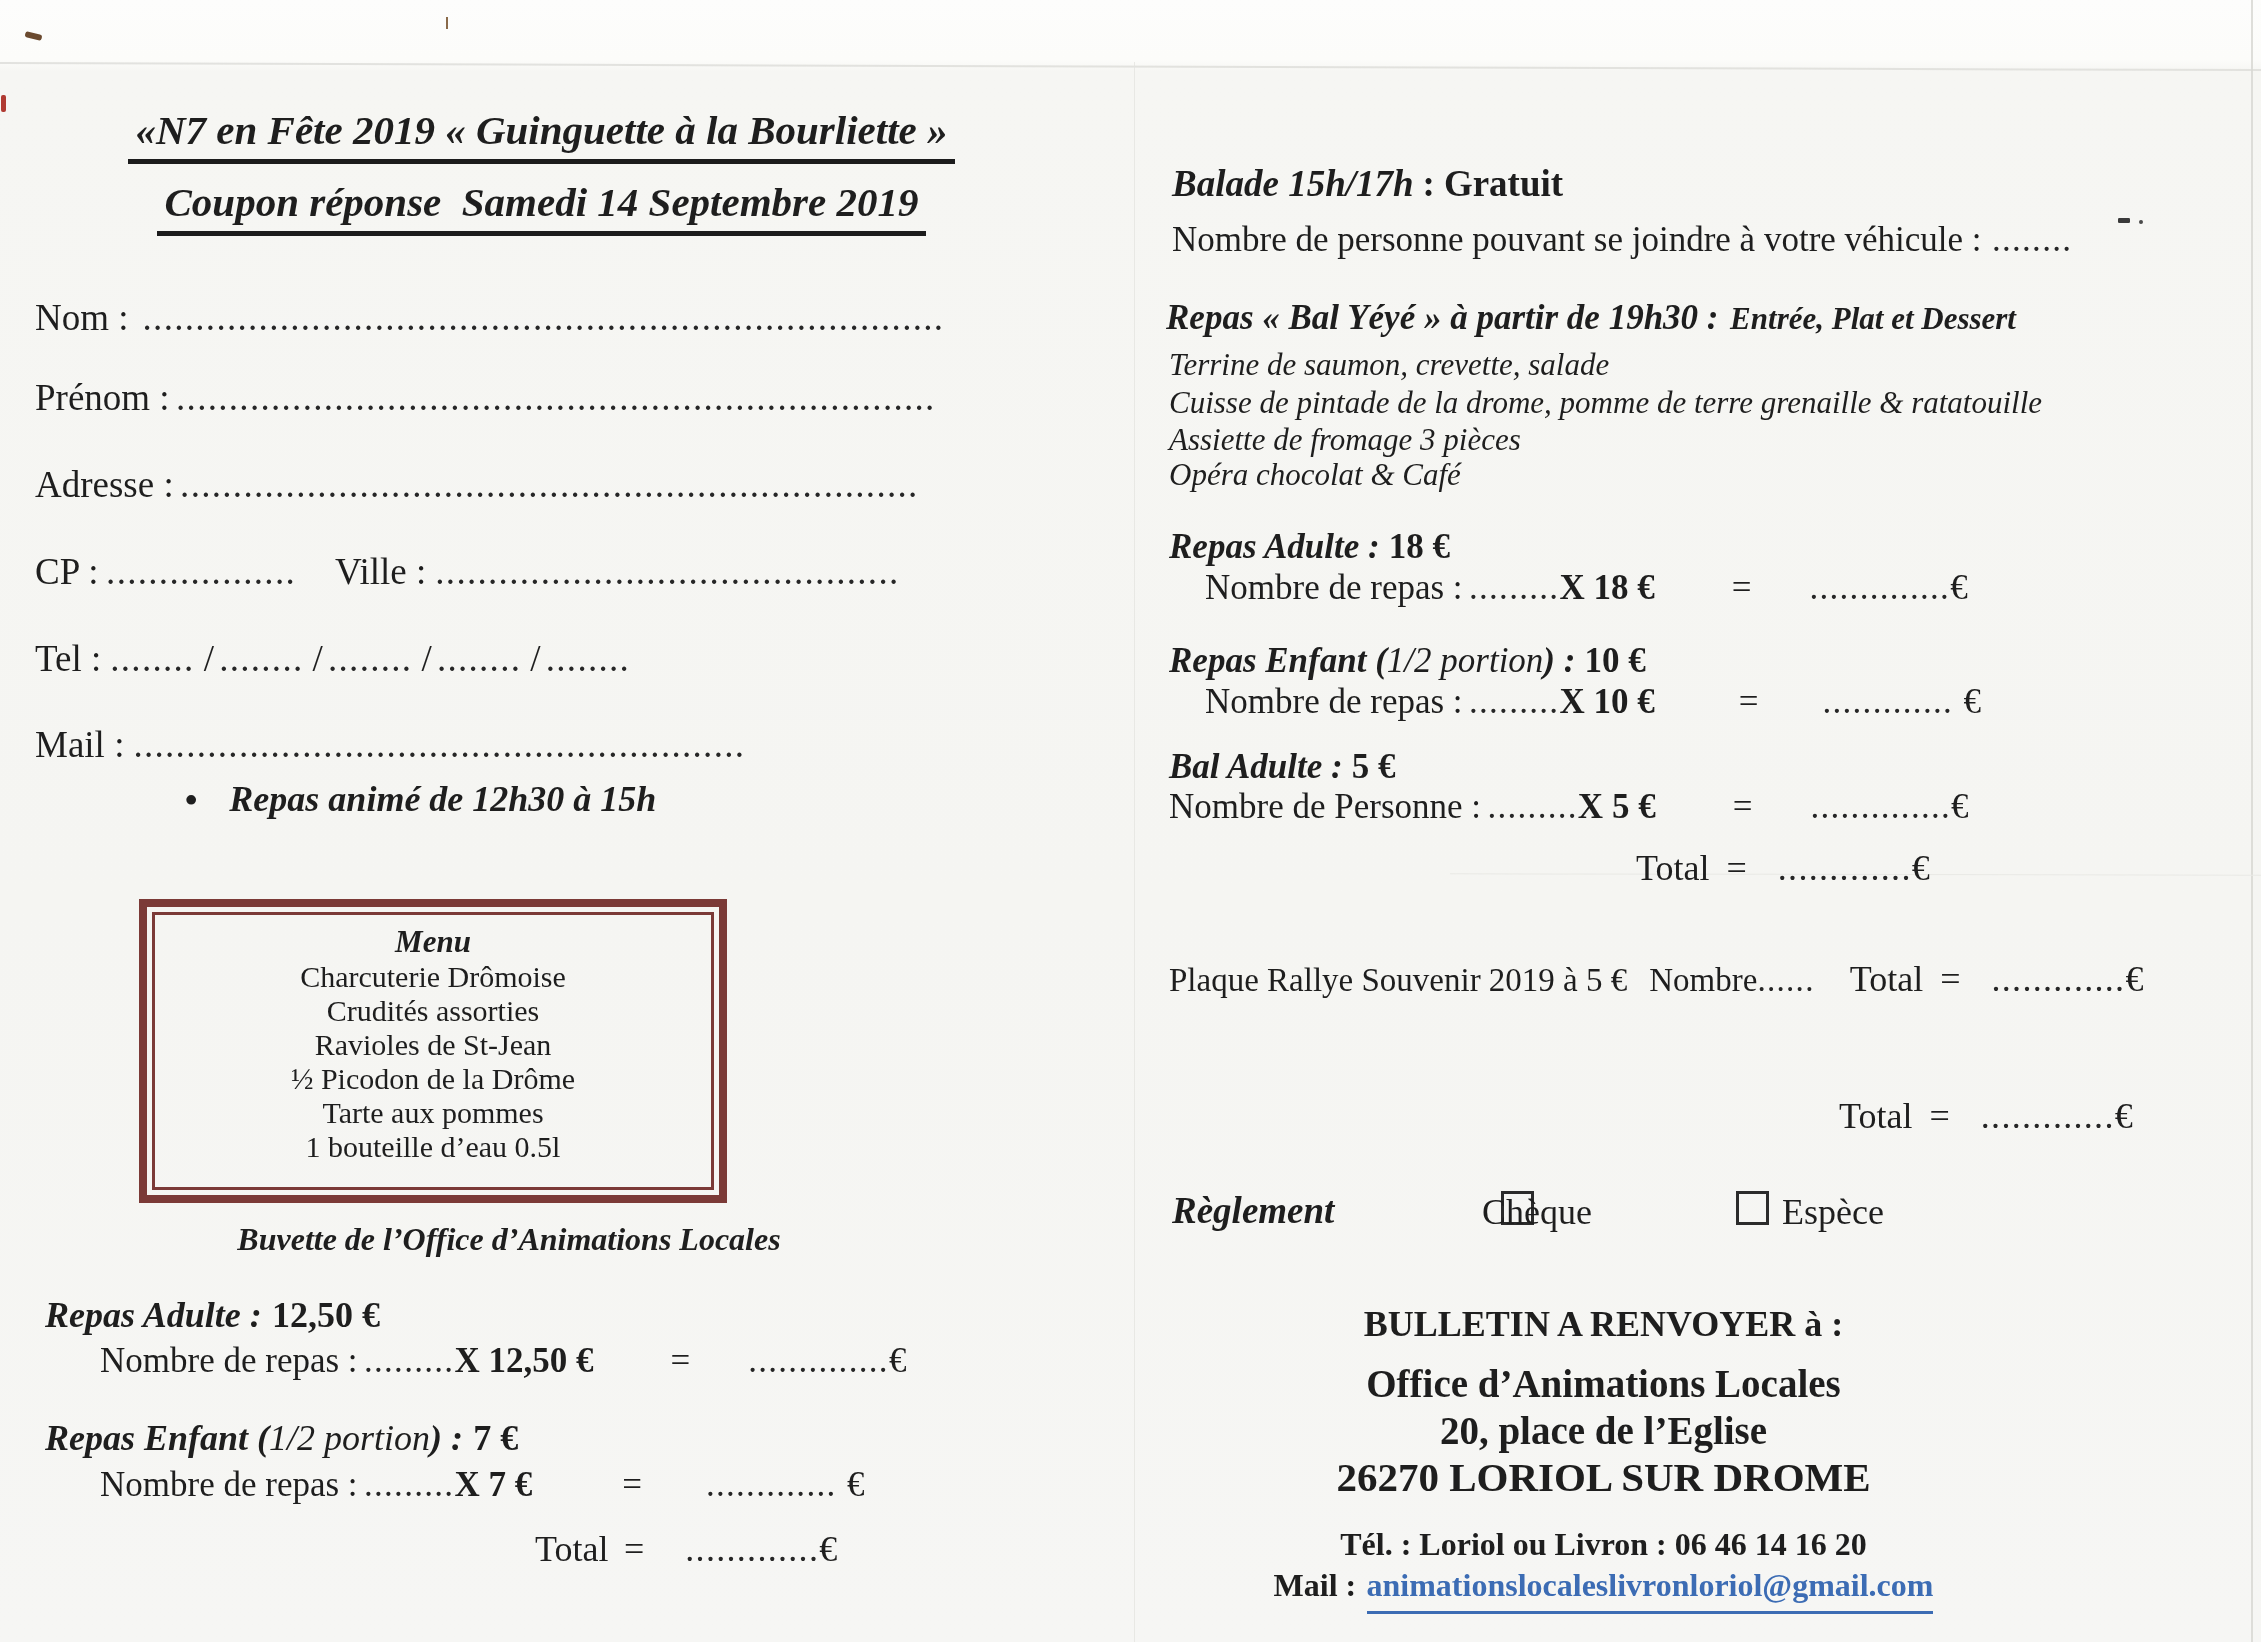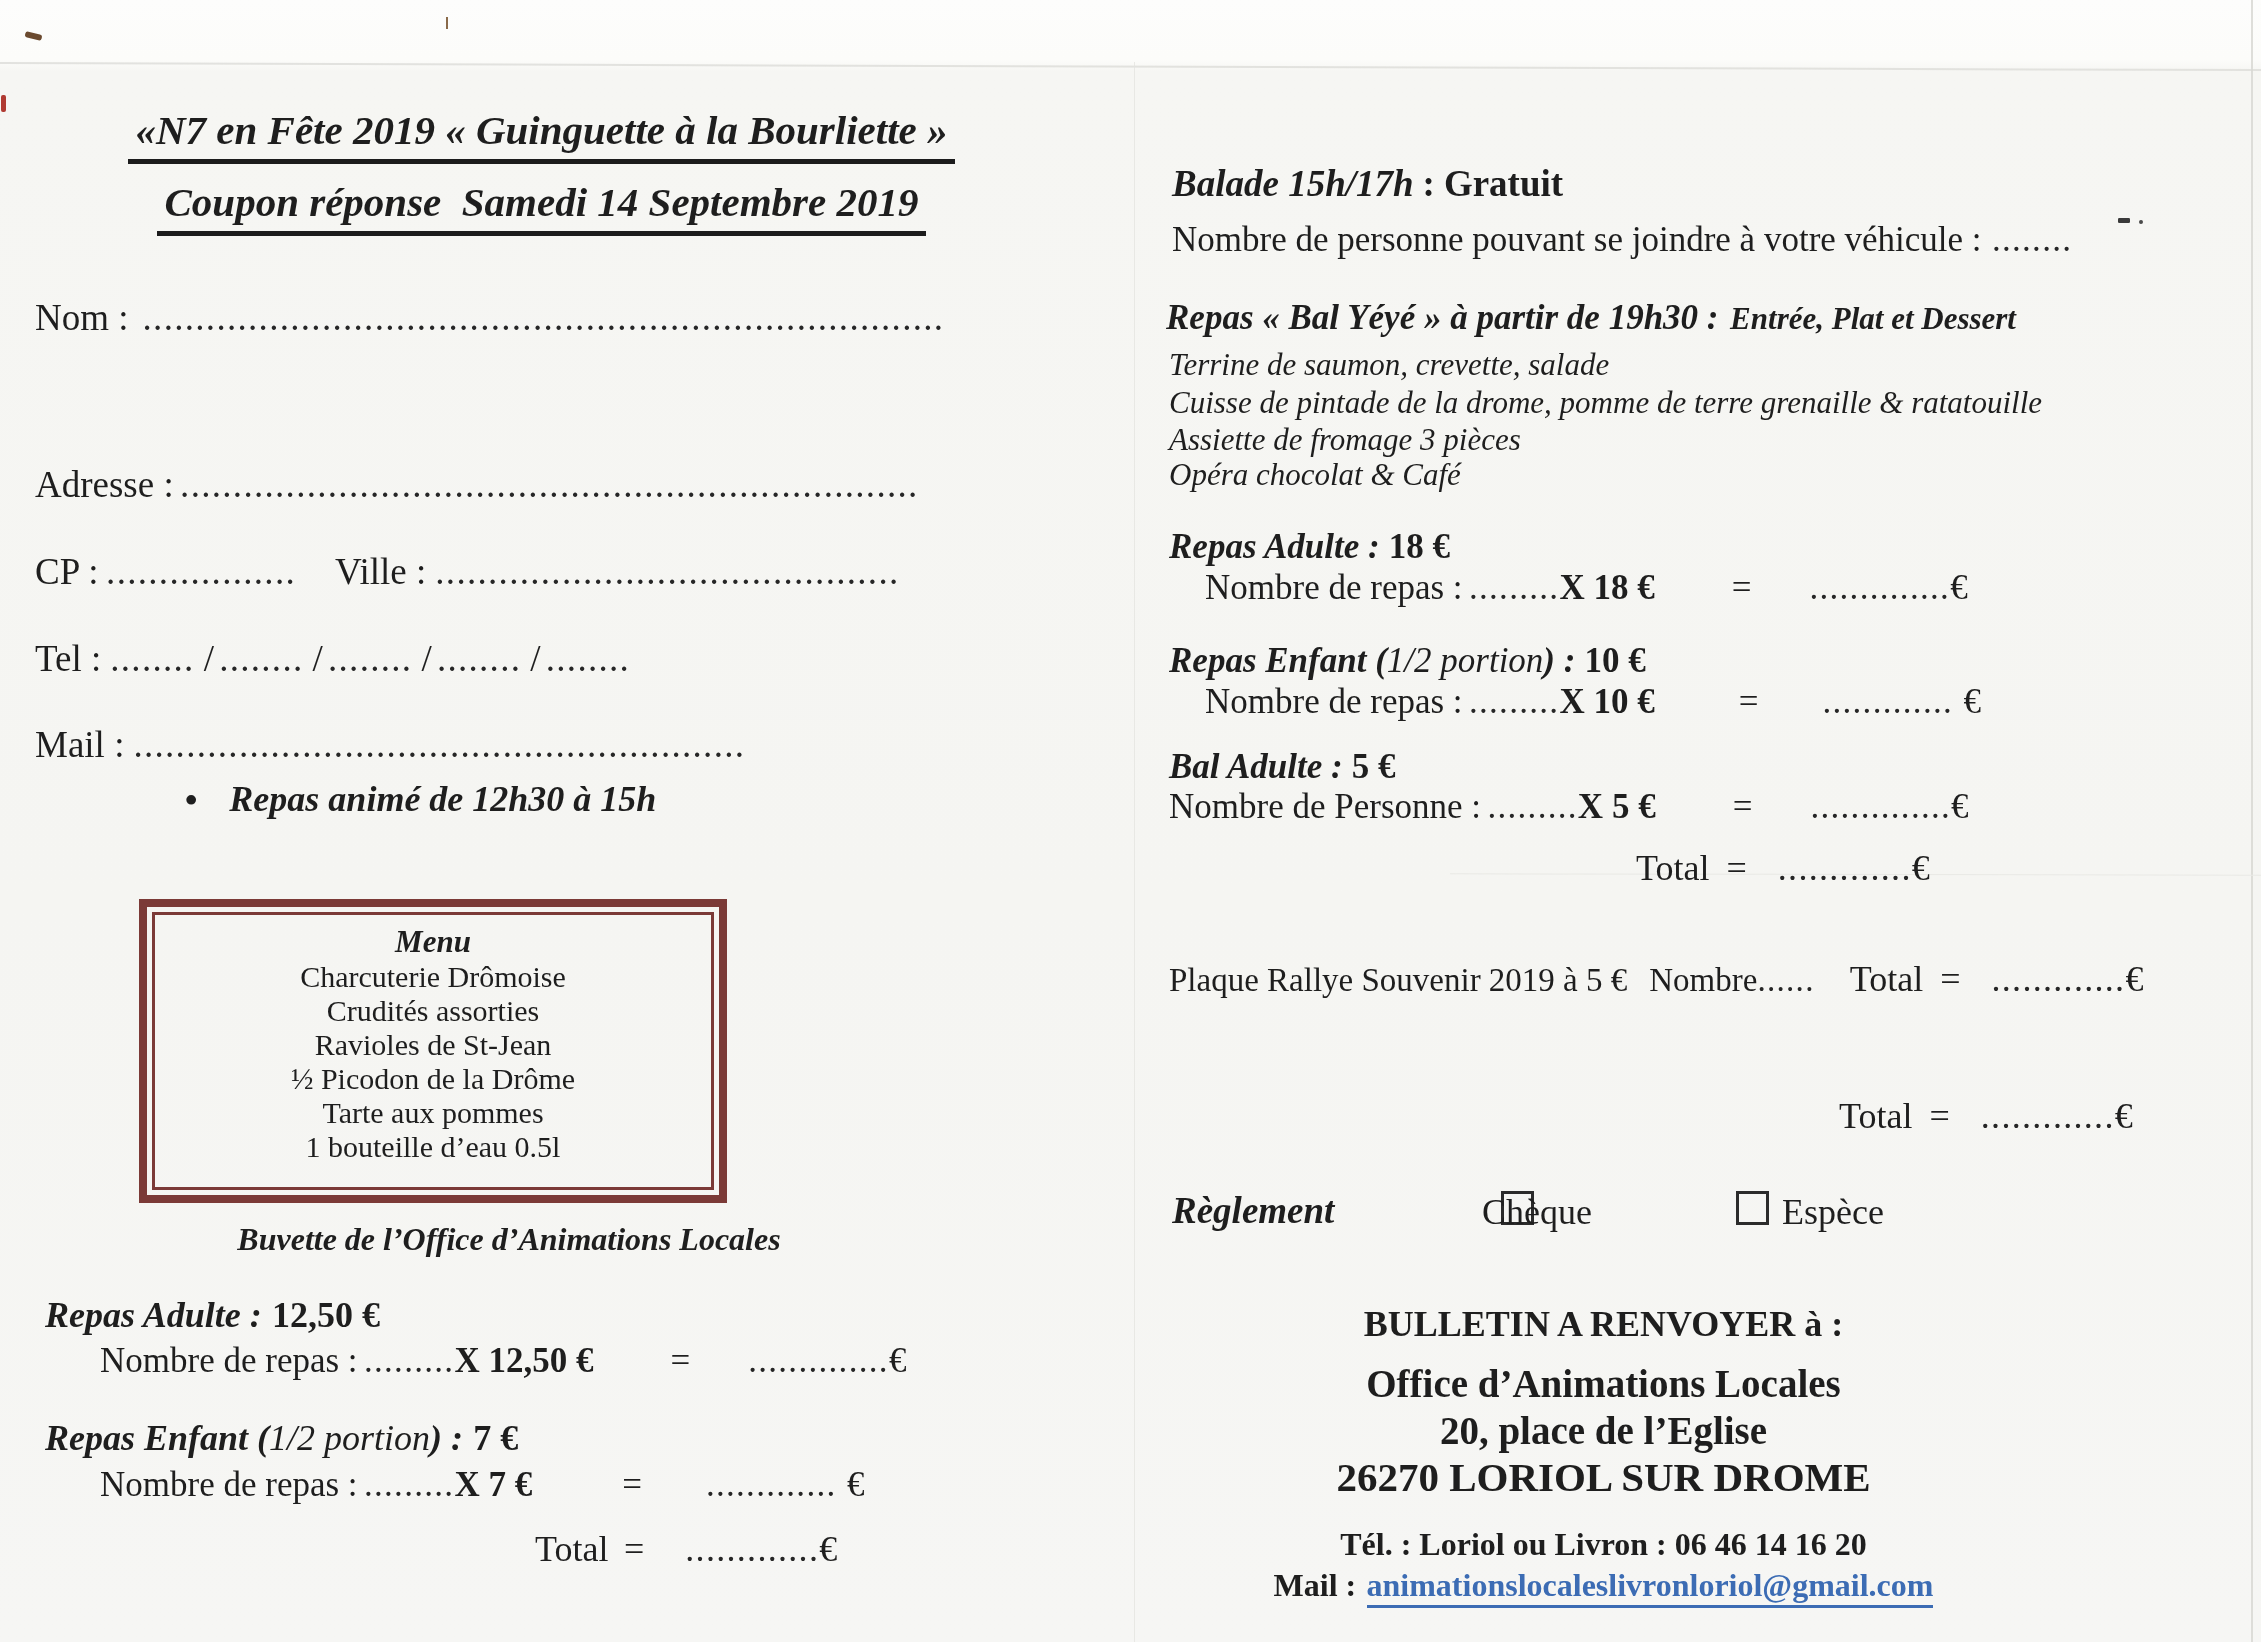--- a/index.html
+++ b/index.html
@@ -18,21 +18,21 @@
   .ul{display:inline-block;border-bottom:5.2px solid #1c1c1c;padding:0 7.7px 5.2px 7.7px;}
   .dots{letter-spacing:1.3px;color:#262626;}
   .sp{display:inline-block;}
   .menu-box{position:absolute;left:139px;top:863px;width:588px;height:304px;
             box-sizing:border-box;border:8.4px solid #7b3a37;margin-top:36px;}
   .menu-gap{position:absolute;left:5.2px;top:5.2px;right:5.2px;bottom:5.2px;border:3.2px solid #7b3a37;}
   .menu-content{position:absolute;left:0;right:0;top:15.5px;text-align:center;}
   .menu-title{font-size:31px;font-weight:bold;font-style:italic;line-height:37px;}
   .menu-item{font-size:30px;line-height:34px;}
   .checkbox{position:absolute;width:27px;height:28px;border:3.2px solid #2b2b2b;background:transparent;}
-  .maillink{color:#3c6cb4;text-decoration:none;border-bottom:3.9px solid #3c6cb4;padding-bottom:2px;}
+  .maillink{color:#3c6cb4;text-decoration:none;border-bottom:3.9px solid #3c6cb4;padding-bottom:8px;}
   .fold-h{position:absolute;left:0;top:62px;width:101%;height:1.9px;background:#dcdcd8;opacity:.8;
           transform:rotate(0.18deg);transform-origin:left center;}
   .fold-v{position:absolute;left:1134px;top:62px;height:1580px;width:1.3px;background:#e3e3df;opacity:.75;}
   .edge-r{position:absolute;left:2251px;top:0;height:100%;width:1.9px;background:#d8d8d3;opacity:.85;}
   .crease{position:absolute;left:1450px;top:874px;width:812px;height:1.3px;background:#e9e9e5;
           transform:rotate(0.1deg);}
   .speck{position:absolute;}
 </style>
 </head>
 <body>
@@ -53,20 +53,23 @@
     <span class="ul bi f63">«N7 en Fête 2019 « Guinguette à la Bourliette »</span>
   </div>
   <div class="abs center" style="left:26px;top:178px;width:1031px;">
     <span class="ul bi f63">Coupon réponse &nbsp;Samedi 14 Septembre 2019</span>
   </div>
 
   <div class="abs f58" style="left:35px;top:296px;">
     <span>Nom :</span><span class="sp" style="width:14px;"></span><span class="dots">............................................................................</span>
   </div>
 
+  <div class="abs f58" style="left:35px;top:376px;">
+    <span>Prénom :</span><span class="sp" style="width:6.4px;"></span><span class="dots">........................................................................</span>
+  </div>
 
   <div class="abs f58" style="left:35px;top:463px;">
     <span>Adresse :</span><span class="sp" style="width:6.4px;"></span><span class="dots">......................................................................</span>
   </div>
 
   <div class="abs f58" style="left:35px;top:550px;">
     <span>CP :</span><span class="sp" style="width:7.7px;"></span><span class="dots">..................</span><span class="sp" style="width:39px;"></span><span>Ville :</span><span class="sp" style="width:9px;"></span><span class="dots">............................................</span>
   </div>
 
   <div class="abs f58" style="left:35px;top:637px;">

